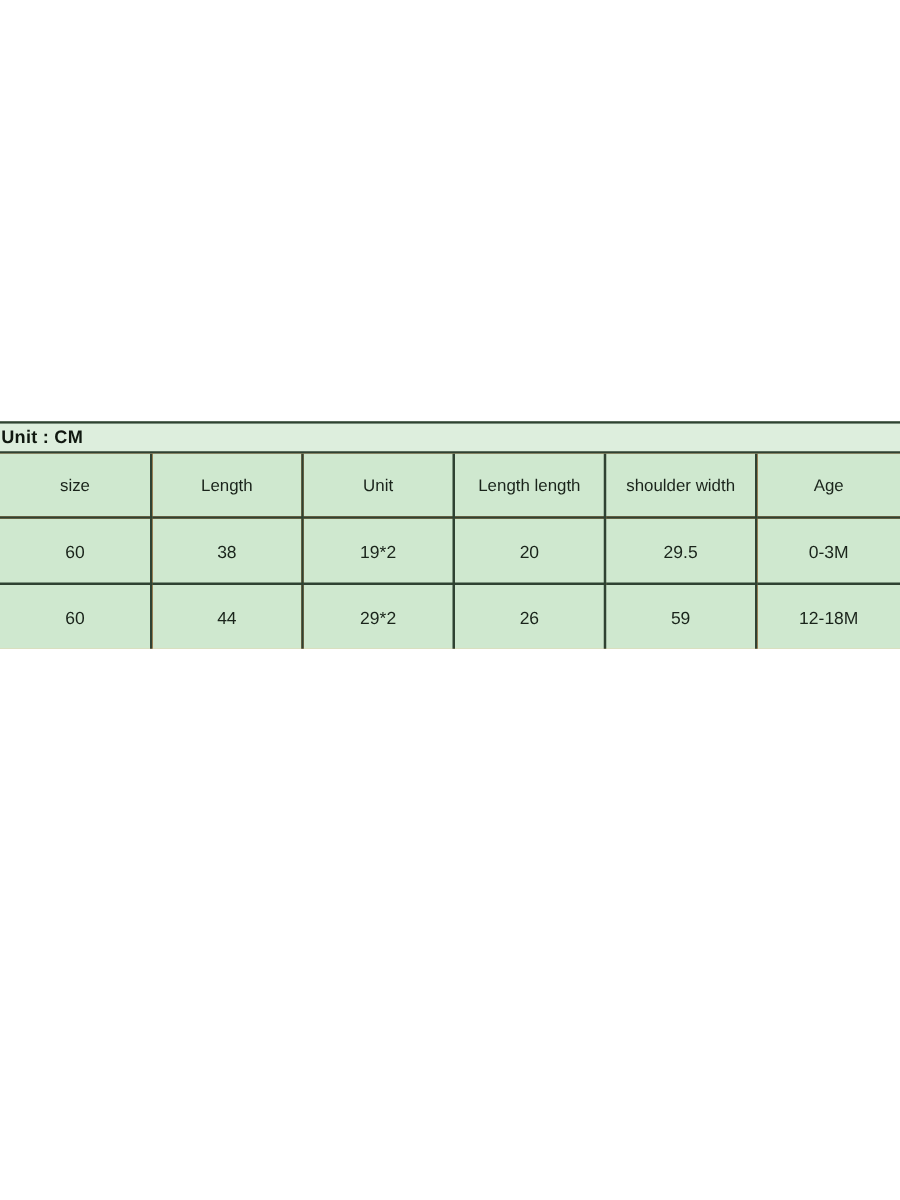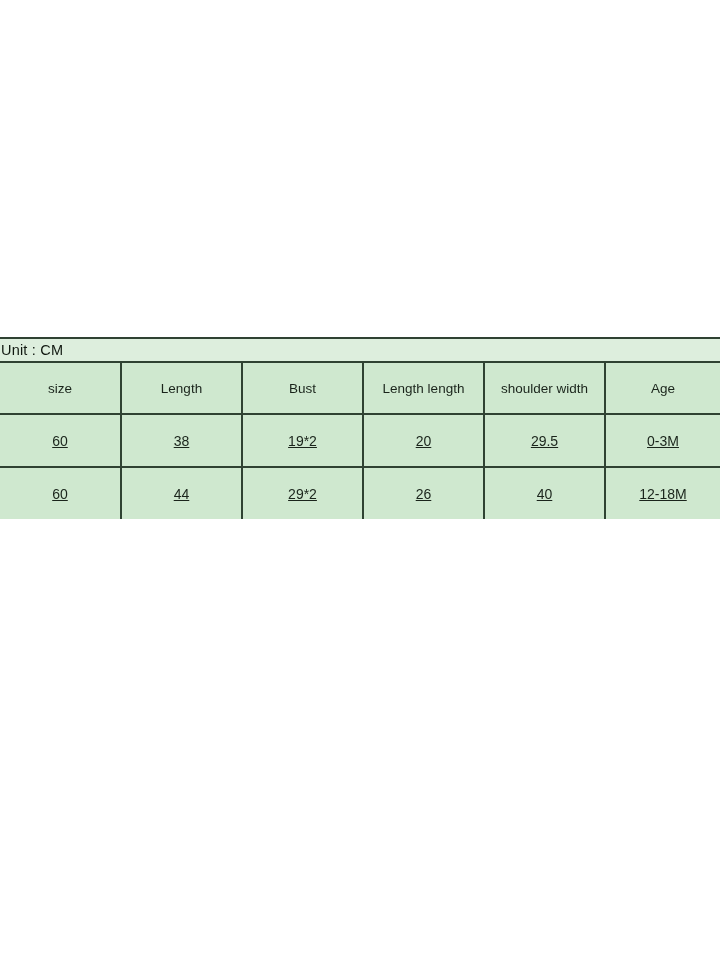--- a/index.html
+++ b/index.html
@@ -30,21 +30,21 @@
   .unit-row {
     height: 24px;
     background: #ddeedd;
     border-bottom: 2px solid #2f4232;
     display: flex;
     align-items: center;
     box-sizing: border-box;
   }
   .unit-label {
     font-size: 14.5px;
-    font-weight: normal;
+    font-weight: bold;
     color: #101810;
     letter-spacing: 0.2px;
     padding-left: 1px;
     white-space: nowrap;
   }
 
   
   .chart-table {
     width: 100%;
     border-collapse: collapse;
@@ -75,21 +75,20 @@
   .chart-table td:last-child {
     border-right: none;
   }
   .chart-table thead th {
     height: 50px;
     font-size: 13.5px;
   }
   .chart-table tbody td {
     height: 51px;
     font-size: 14px;
-    text-decoration: underline;
   }
   
   .chart-table tbody tr:last-child td {
     border-bottom: none;
   }
   
   .chart-table th:first-child,
   .chart-table td:first-child {
     border-left: none;
   }
@@ -109,39 +108,39 @@
         <col class="c1">
         <col class="c2">
         <col class="c3">
         <col class="c4">
         <col class="c5">
     </colgroup>
     <thead>
       <tr>
         <th>size</th>
         <th>Length</th>
-        <th>Bust</th>
+        <th>Unit</th>
         <th>Length length</th>
         <th>shoulder width</th>
         <th>Age</th>
       </tr>
     </thead>
     <tbody>
       <tr>
         <td>60</td>
         <td>38</td>
         <td>19*2</td>
         <td>20</td>
         <td>29.5</td>
         <td>0-3M</td>
       </tr>
       <tr>
         <td>60</td>
         <td>44</td>
         <td>29*2</td>
         <td>26</td>
-        <td>40</td>
+        <td>59</td>
         <td>12-18M</td>
       </tr>
     </tbody>
   </table>
 
 </div>
 
 </body></html>

